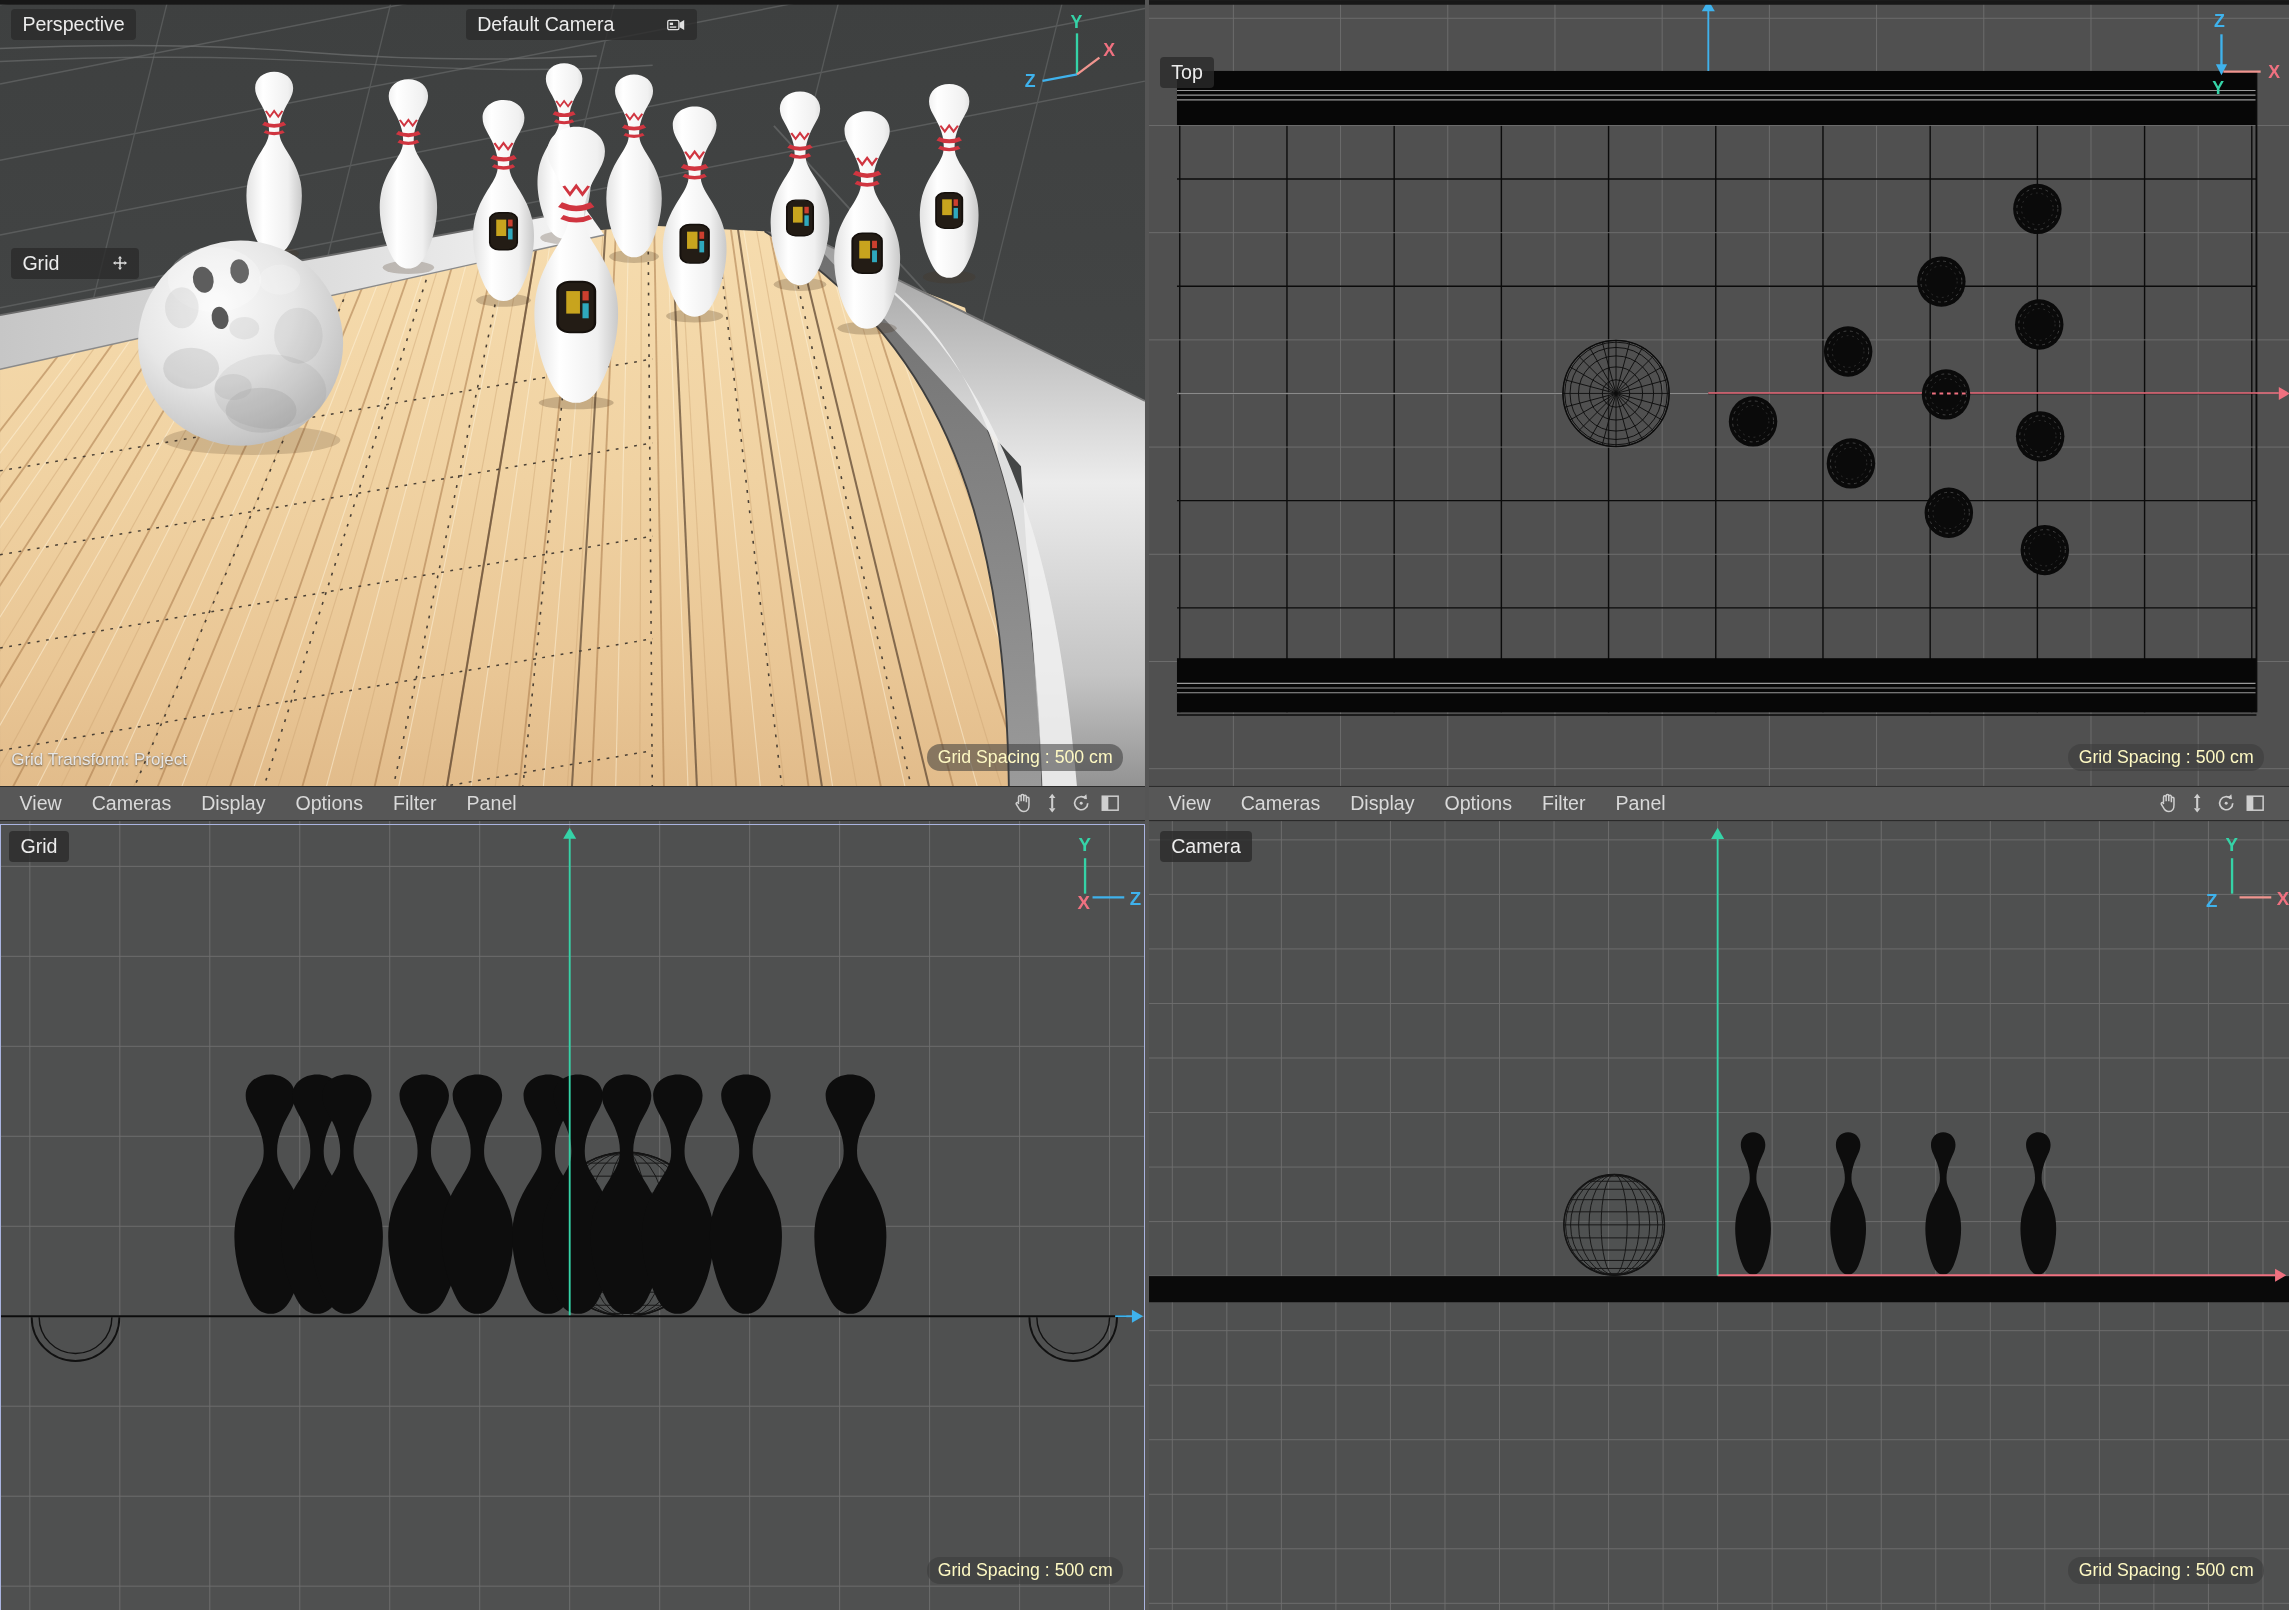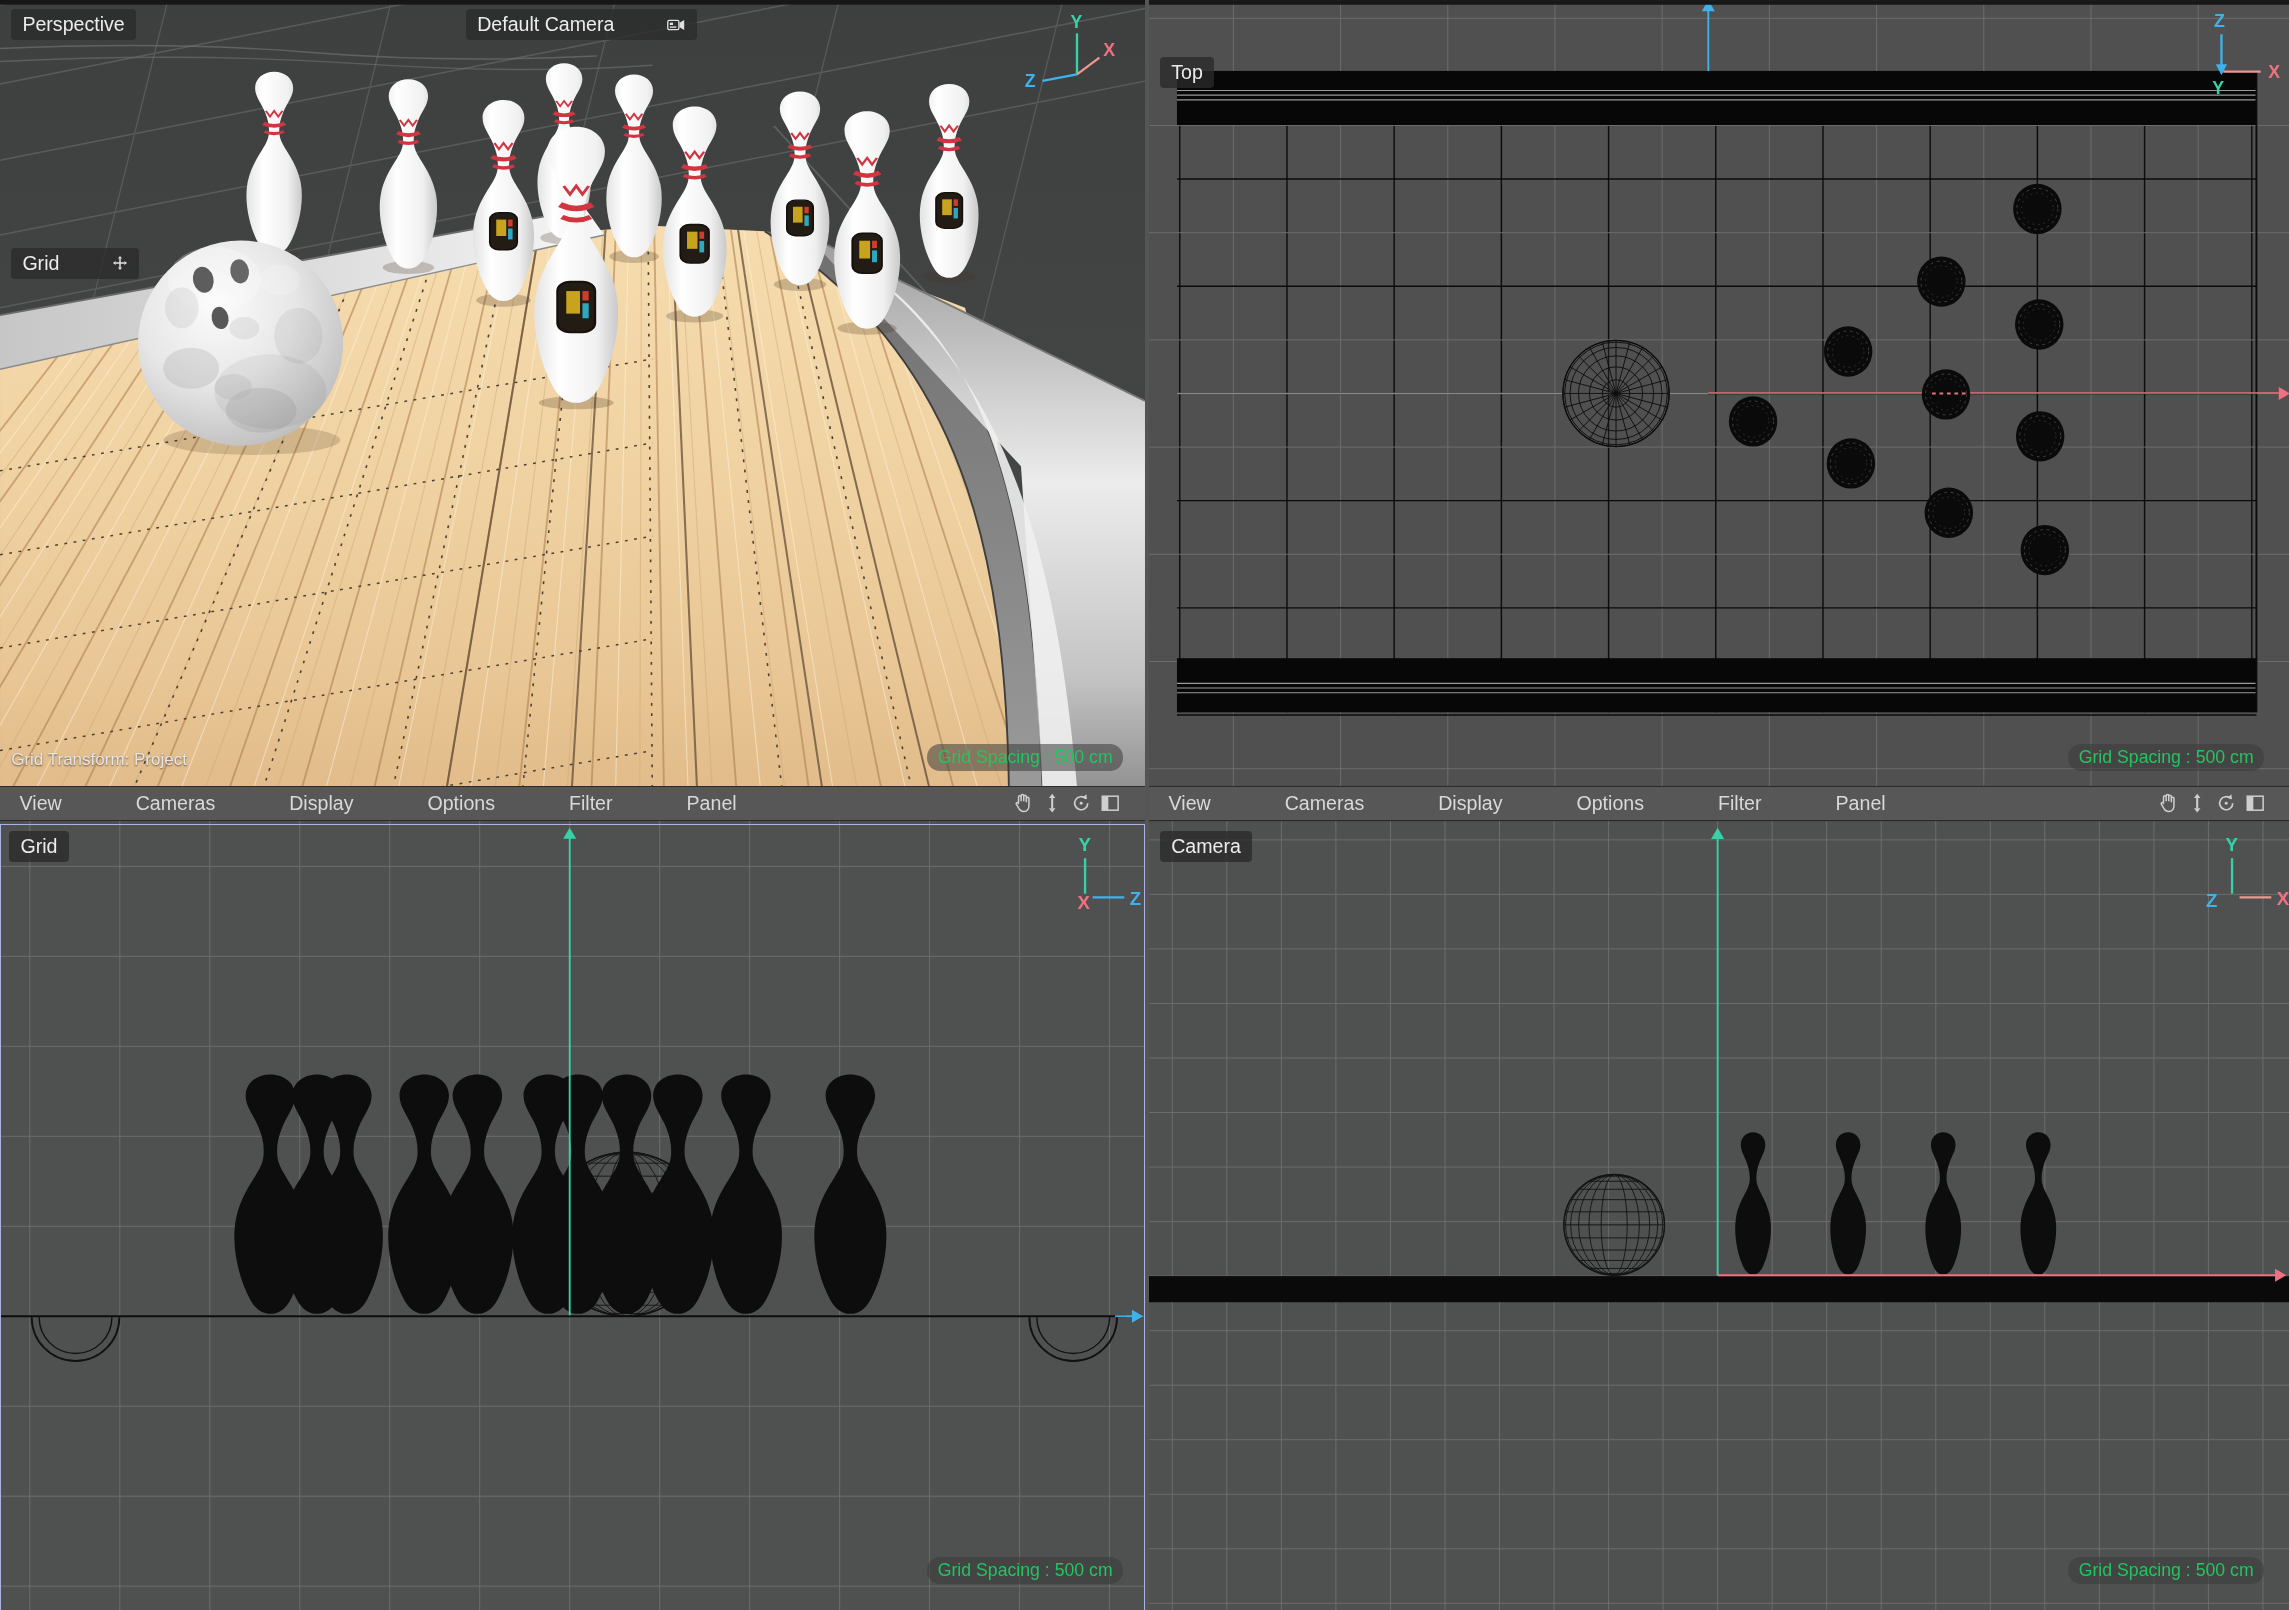--- a/index.html
+++ b/index.html
@@ -1,22 +1,22 @@
 <!DOCTYPE html>
 <html style="font-size:15px"><head>
 <meta charset="utf-8">
 <style>
   html,body{margin:0;padding:0;}
   #page{position:relative;width:2290px;height:1611px;overflow:hidden;background:#3a3a3a;font-family:"Liberation Sans",sans-serif;}
   .vp{position:absolute;}
   svg{display:block;}
   .vplabel{position:absolute;background:rgba(42,42,42,0.78);color:#ececec;font-size:19.6px;padding:5.6px 11.2px;border-radius:4px;line-height:1;}
-  .softbadge{position:absolute;background:rgba(58,58,58,0.55);color:#22c55e;font-size:17.7px;padding:4.7px 10.3px;border-radius:13px;line-height:1;}
+  .softbadge{position:absolute;background:rgba(58,58,58,0.55);color:#fef9c3;font-size:17.7px;padding:4.7px 10.3px;border-radius:13px;line-height:1;}
   .plaintxt{position:absolute;color:#e6e6e6;font-size:17px;text-shadow:0 0.9px 1.9px rgba(0,0,0,0.6);line-height:1;}
-  .menubar{position:absolute;height:35px;background:#575757;border-top:0.9px solid #2c2c2c;border-bottom:0.9px solid #2a2a2a;display:flex;align-items:center;box-sizing:border-box;gap:44px;}
+  .menubar{position:absolute;height:35px;background:#575757;border-top:0.9px solid #2c2c2c;border-bottom:0.9px solid #2a2a2a;display:flex;align-items:center;box-sizing:border-box;}
   .menuitem{color:#d9d9d9;font-size:19.6px;padding:0 15px;cursor:default;}
   .menuitem:first-child{padding-left:19.6px;}
   .menuicons{margin-left:auto;display:flex;align-items:center;gap:6.5px;padding-right:24px;}
   .micon{width:22.4px;height:22.4px;}
   .divider-v{position:absolute;left:1145px;top:0;width:3.7px;height:1611px;background:#555555;}
   .activeborder{position:absolute;left:0;top:824px;width:1145px;height:787px;border:1.9px solid #aab4e0;box-sizing:border-box;pointer-events:none;z-index:30;}
   .gizmo{position:absolute;z-index:20;}
   .camicon{display:inline-block;vertical-align:-1.9px;margin-left:8.4px;}
   .badge-center{display:flex;align-items:center;gap:44px;}
 </style>

